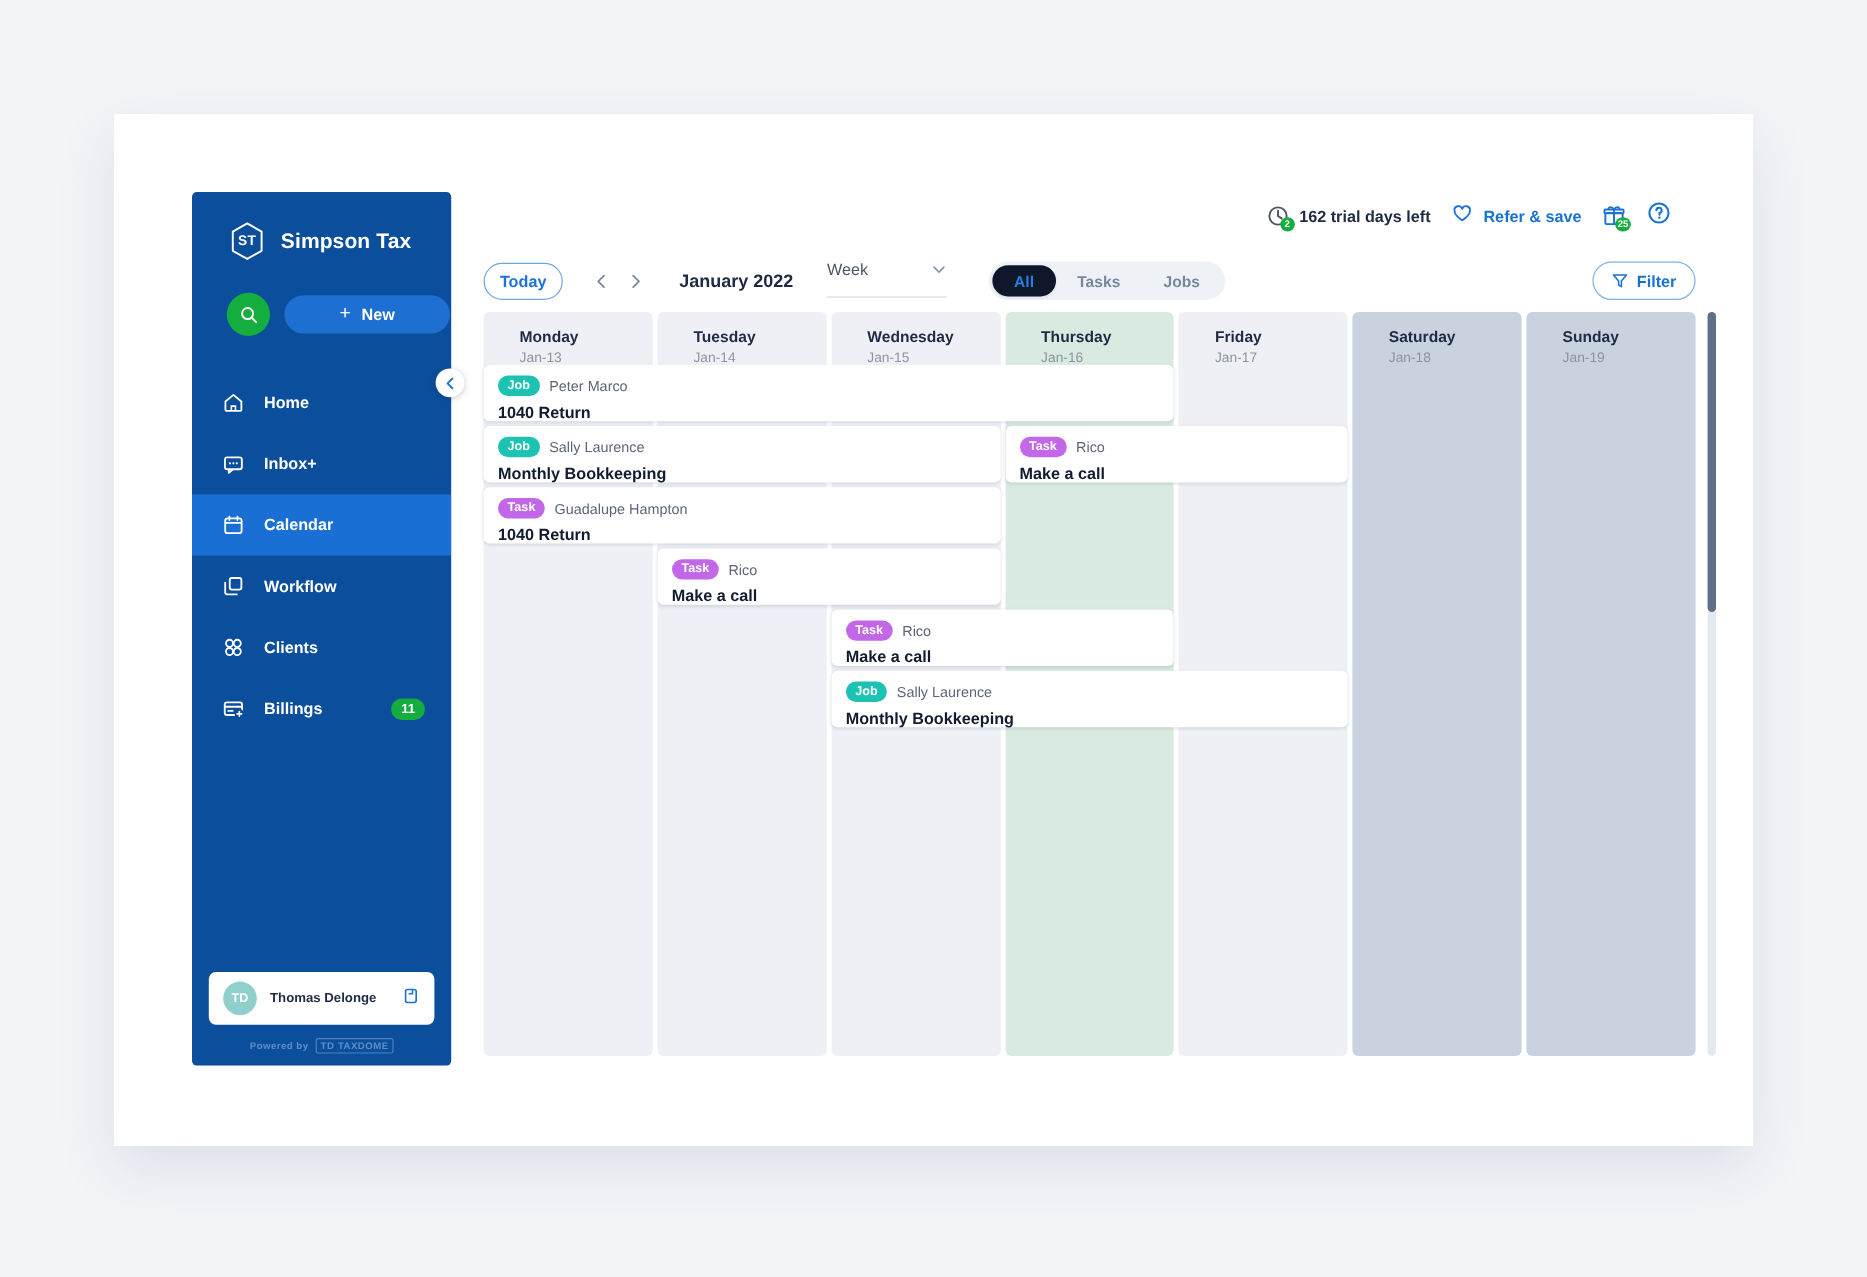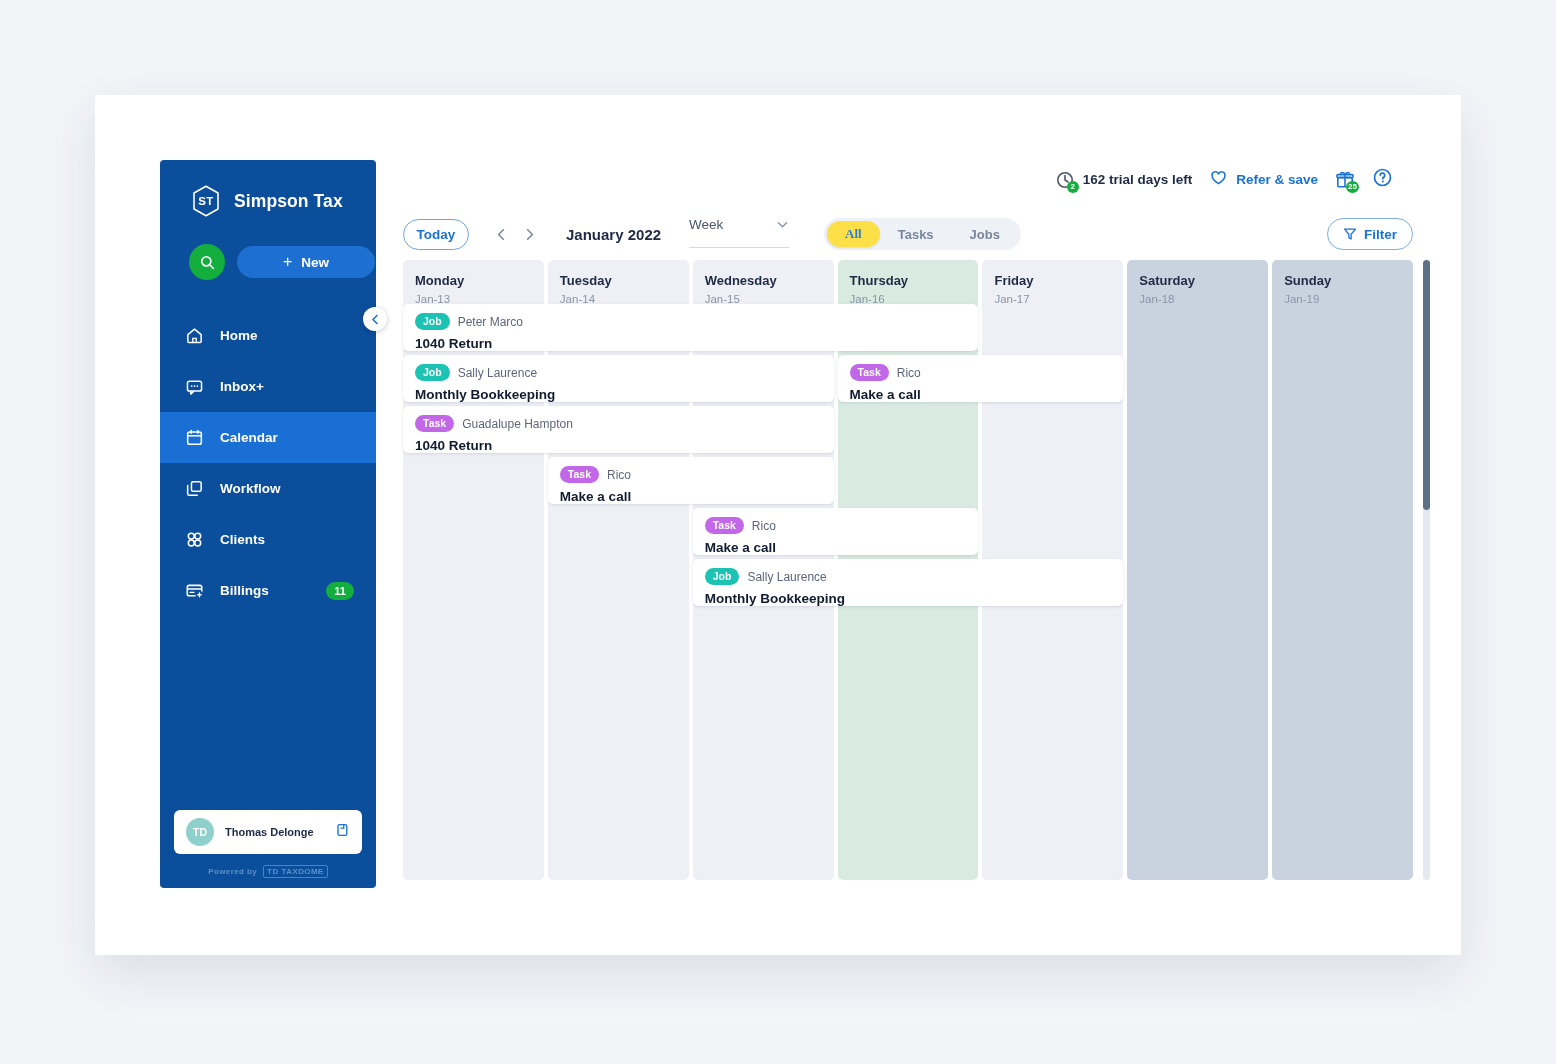--- a/index.html
+++ b/index.html
@@ -149,41 +149,41 @@
   #segmented {
     margin-left:35px; height:32px; border-radius:16px;
     background:#eef1f6; display:flex; align-items:center; padding:3px;
   }
   .seg {
     height:26px; border-radius:13px; border:none; background:none; cursor:pointer;
     padding:0 18px; font-size:13px; font-weight:600; color:#7a869c;
     font-family:"Liberation Sans", sans-serif;
     display:flex; align-items:center;
   }
-  .seg.active { background:#fde047; color:#2a7fe0; box-shadow:0 1px 2px rgba(30,50,90,.10);font-family:Liberation Serif, serif; }
+  .seg.active { background:#0f172a; color:#2a7fe0; box-shadow:0 1px 2px rgba(30,50,90,.10); }
   #filter-btn {
     margin-left:auto; width:86px; height:32px; border-radius:16px;
     border:1px solid #7fb0e6; background:#fff; cursor:pointer;
     display:flex; align-items:center; justify-content:center; gap:7px;
     color:#1a73d4; font-size:13.5px; font-weight:600;
     font-family:"Liberation Sans", sans-serif;
   }
 
   
   #calendar {
     position:absolute; left:308px; top:165px;
     width:1010px; height:620px;
   }
   #cal-cols { position:absolute; inset:0; display:flex; gap:4px; }
   .col {
     flex:1 1 0; border-radius:5px; background:#eef0f5; position:relative;
   }
   .col.today { background:#d9ebe0; }
   .col.weekend { background:#c9d3e0; }
-  .col-head { padding: 13px 0 0 12px; pointer-events:none; }
+  .col-head { padding: 13px 0 0 12px; pointer-events:none;margin-left:18px; }
   .col-day { color:#1f2b45; font-size:13px; font-weight:700; line-height:16px; }
   .col-date { color:#8b94a5; font-size:11.5px; line-height:16px; margin-top:2px; }
 
   
   #events { position:absolute; inset:0; }
   .evt {
     position:absolute; background:#fff;
     border-radius:5px; padding:9px 12px 10px 12px;
     box-shadow:0 1px 3px rgba(30,50,90,.13);
     cursor:pointer;

